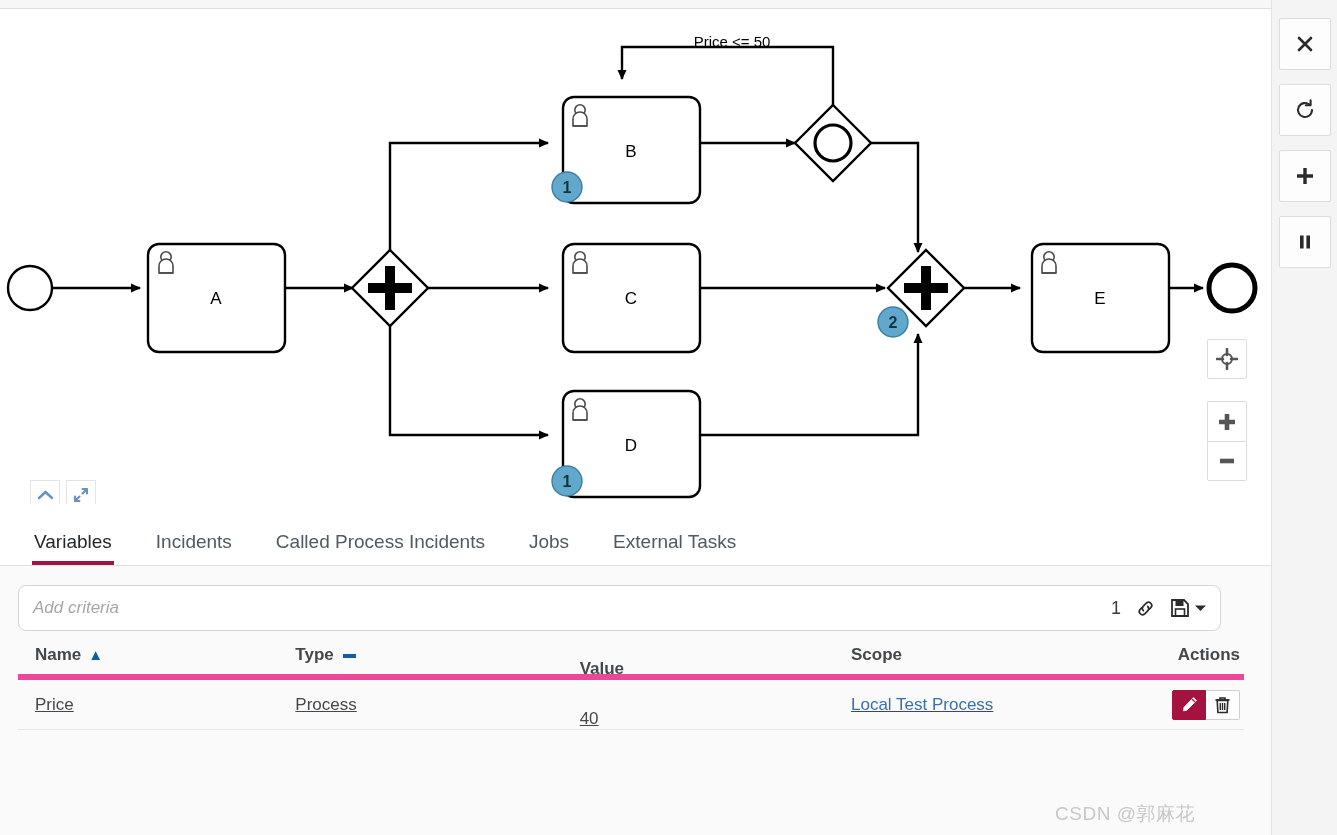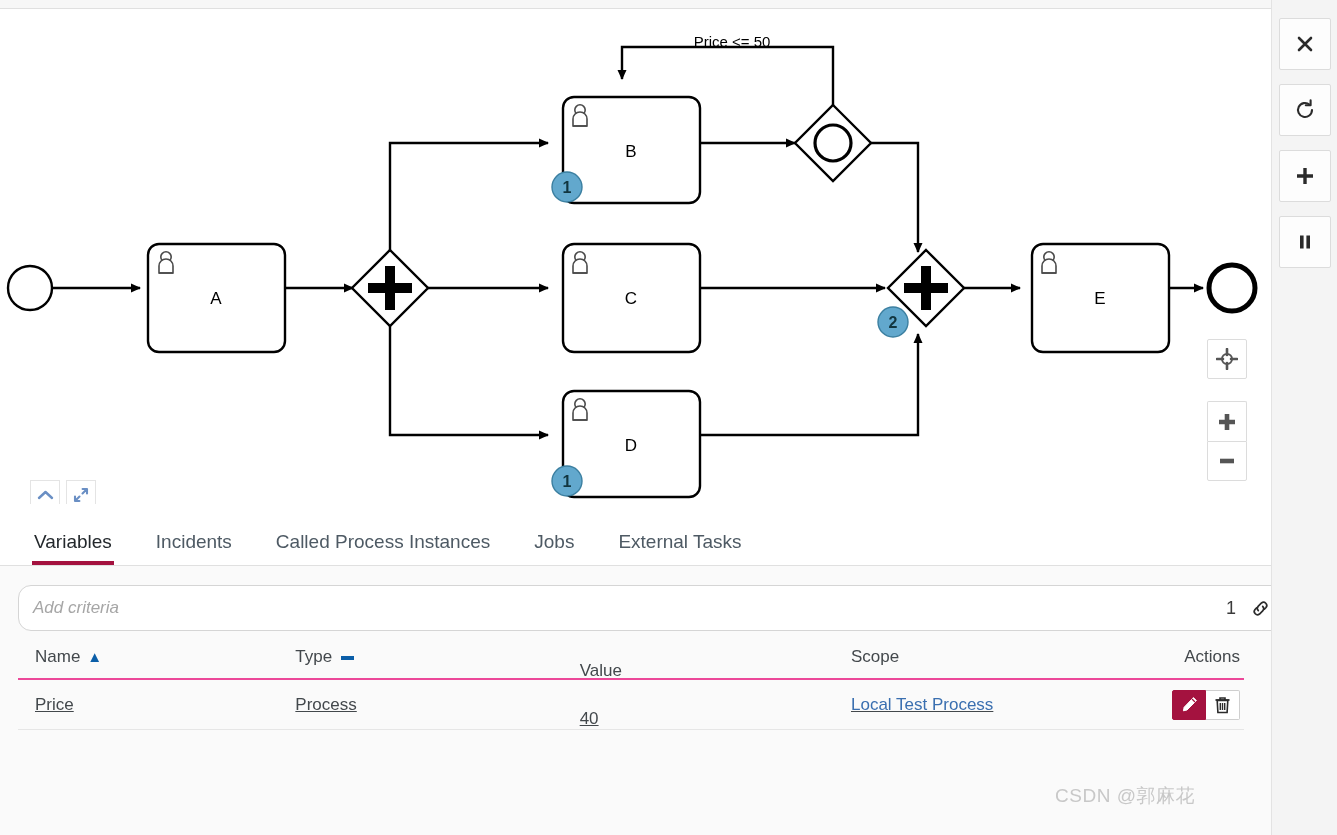--- a/index.html
+++ b/index.html
@@ -81,41 +81,41 @@
     height: 4px; background: #a4123f;
   }
   .tab:first-child.active::after { left: 16px; right: 20px; }
 
   
   .panel {
     position: absolute; top: 566px; left: 0; width: 1271px; height: 269px;
     background: #fafafa;
   }
   .searchbar {
-    position: absolute; top: 19px; left: 18px; width: 1318px; height: 46px;
-    background: #fff; border: 1px solid #d5d5d5; border-radius: 13px;
+    position: absolute; top: 19px; left: 18px; width: 1203px; height: 46px;
+    background: #fff; border: 1px solid #d5d5d5; border-radius: 8px;
     display: flex; align-items: center; padding: 8px 14px;
   }
   .search-placeholder {
     flex: 1; font-size: 17px; font-style: italic; color: #a6a6a6;
     font-family: "Liberation Sans", sans-serif;
   }
   .search-count { font-size: 18px; color: #3b3b3b; margin-right: 14px; }
   .search-icon-btn {
     display: flex; align-items: center; justify-content: center;
     cursor: pointer; color: #2b2b2b; margin-right: 14px;
   }
   .save-group { display: flex; align-items: center; cursor: pointer; color: #2b2b2b; gap: 5px; }
 
   
   .table { position: absolute; top: 70px; left: 18px; width: 1226px; }
   .thead {
     display: flex; align-items: center; height: 44px;
-    font-size: 17px; font-weight: normal; color: #43484c;
-    border-bottom: 2px solid #ec4899;
+    font-size: 17px; font-weight: bold; color: #43484c;
+    border-bottom: 6px solid #ec4899;
   }
   .tbody-row {
     display: flex; align-items: center; height: 50px;
     font-size: 17px; color: #43484c; border-bottom: 1px solid #e6e6e6;
     background: #fafafa;
     text-decoration: underline;
   }
   .col-name   { width: 278px; padding-left: 17px; }
   .col-type   { width: 285px; }
   .col-value  { width: 272px; margin-top: 28px; }
@@ -132,21 +132,21 @@
     display: flex; align-items: center; justify-content: center; cursor: pointer;
     border-radius: 2px 0 0 2px;
   }
   .btn-delete {
     width: 34px; height: 30px; background: #fff; border: 1px solid #cfcfcf;
     border-left: none; display: flex; align-items: center; justify-content: center;
     cursor: pointer; border-radius: 0 2px 2px 0;
   }
 
   .watermark {
-    position: absolute; right: 76px; bottom: 26px;
+    position: absolute; right: 76px; bottom: 8px;
     font-size: 19px; color: #c8c8c8; letter-spacing: .5px;
     user-select: none;
   }
 </style>
 </head>
 <body>
 
 <div class="app">
 
   <div class="top-strip"></div>
@@ -294,21 +294,21 @@
           <path d="M9.5,6.5 L14,2 M14,2 L9.6,2 M14,2 L14,6.4" fill="none" stroke="#6a8fc4" stroke-width="2.1" stroke-linecap="round" stroke-linejoin="round"></path>
           <path d="M6.5,9.5 L2,14 M2,14 L6.4,14 M2,14 L2,9.6" fill="none" stroke="#6a8fc4" stroke-width="2.1" stroke-linecap="round" stroke-linejoin="round"></path>
         </svg>
       </div>
     </div>
   </div>
 
   <div class="tabbar">
     <div class="tab active">Variables</div>
     <div class="tab">Incidents</div>
-    <div class="tab">Called Process Instances</div>
+    <div class="tab">Called Process Incidents</div>
     <div class="tab">Jobs</div>
     <div class="tab">External Tasks</div>
   </div>
 
   <div class="panel">
 
     <div class="searchbar">
       <div class="search-placeholder">Add criteria</div>
       <div class="search-count">1</div>
       <div class="search-icon-btn">

